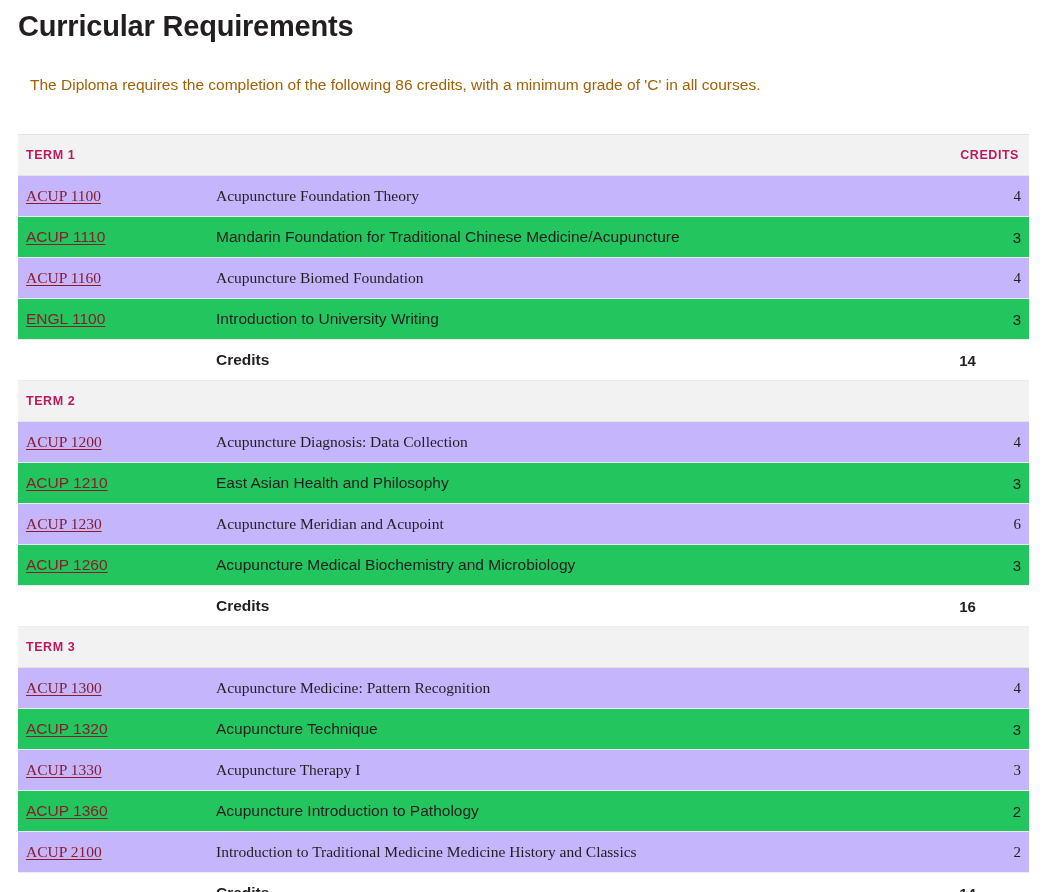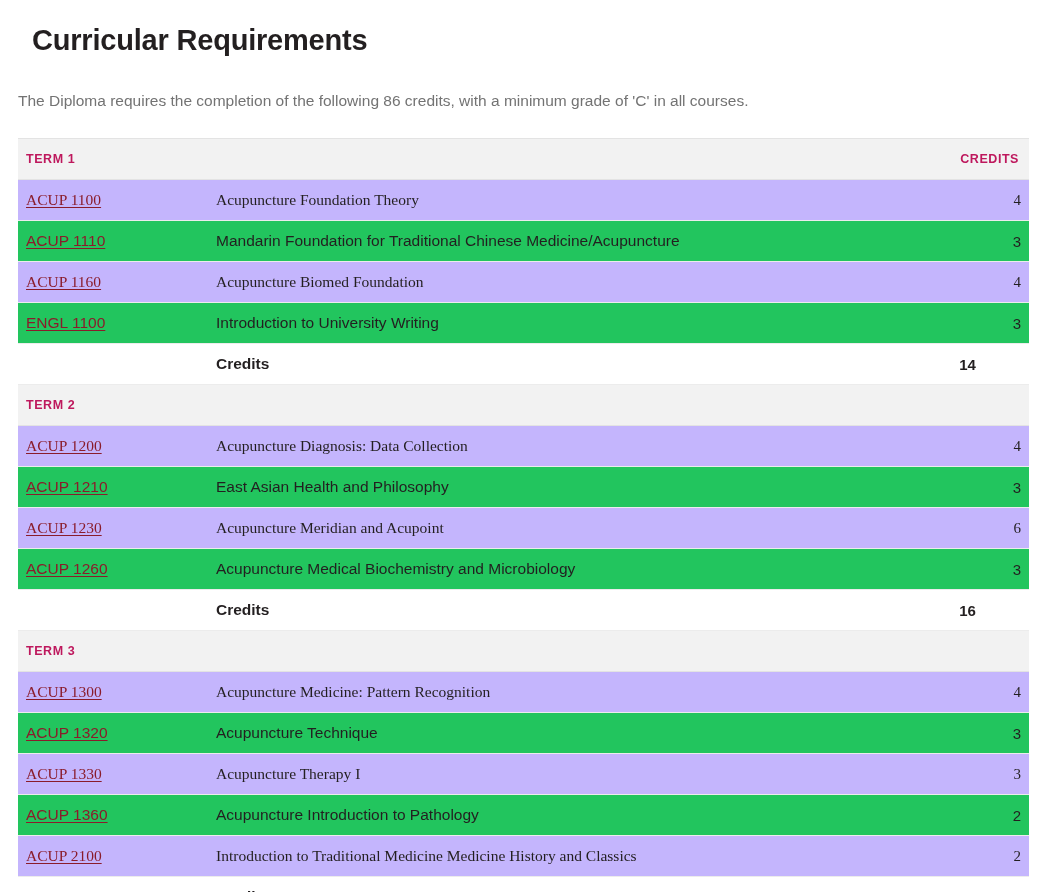--- a/index.html
+++ b/index.html
@@ -21,29 +21,29 @@
     box-sizing: border-box;
     width: 1047px;
   }
 
   .page-title {
     font-size: 29px;
     font-weight: bold;
     line-height: 1.1;
     letter-spacing: -0.2px;
     color: #231f20;
-    margin: 14px;
+    margin: 0;
     padding-top: 11px;
   }
 
   .page-intro {
     font-size: 15.5px;
     line-height: 1.45;
-    color: #737373;
-    margin: 0;
+    color: #a16207;
+    margin: 12px;
     padding-top: 19px;
   }
 
   .req-table-wrap {
     padding-top: 26px;
   }
 
   table.req-table {
     border-collapse: collapse;
     width: 1011px;

